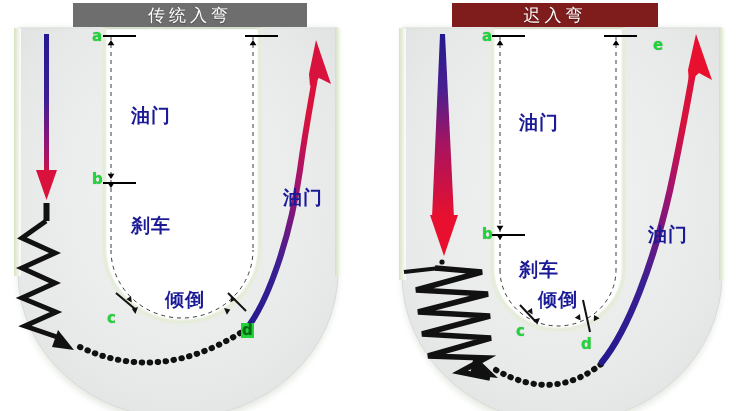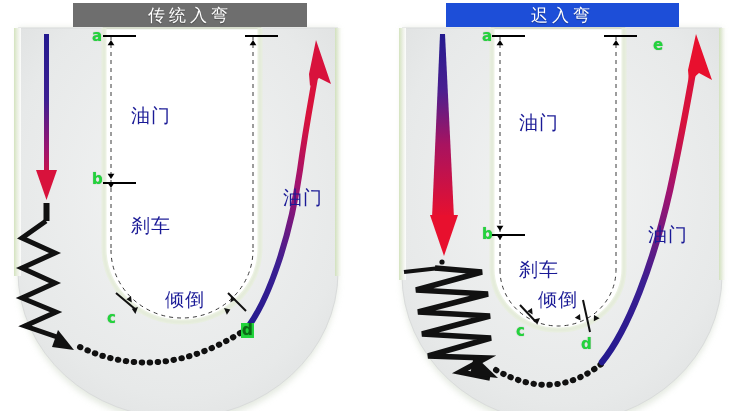--- a/index.html
+++ b/index.html
@@ -17,28 +17,28 @@
 
   .title-bar{
     position:absolute;top:3px;height:24px;
     display:flex;align-items:center;justify-content:center;
     color:#ffffff;font-size:17px;letter-spacing:4px;
     font-family:Liberation Mono, monospace;
     z-index:30;
     text-shadow:0 1px 1px rgba(0,0,0,.35);
   }
   #title-left{left:73px;width:234px;background:#6e6e6e;}
-  #title-right{left:68px;width:233px;background:#1d4ed8;}
+  #title-right{left:74px;width:206px;background:#7f1d1d;}
 
   .svgwrap{position:absolute;left:0;top:0;width:377px;height:411px;}
   svg{display:block;}
 
   .zhlabel{
     position:absolute;color:#1a1a96;
-    font-size:19px;font-weight:normal;
+    font-size:19px;font-weight:bold;
     font-family:"DejaVu Sans","Liberation Sans",sans-serif;
     white-space:nowrap;z-index:25;letter-spacing:1px;
   }
   .marker{
     position:absolute;color:#22d43c;
     font-size:15px;font-weight:bold;line-height:1;
     font-family:"DejaVu Sans","Liberation Sans",sans-serif;
     z-index:26;
     text-shadow:0 0 1px rgba(0,80,0,.5);
   }

